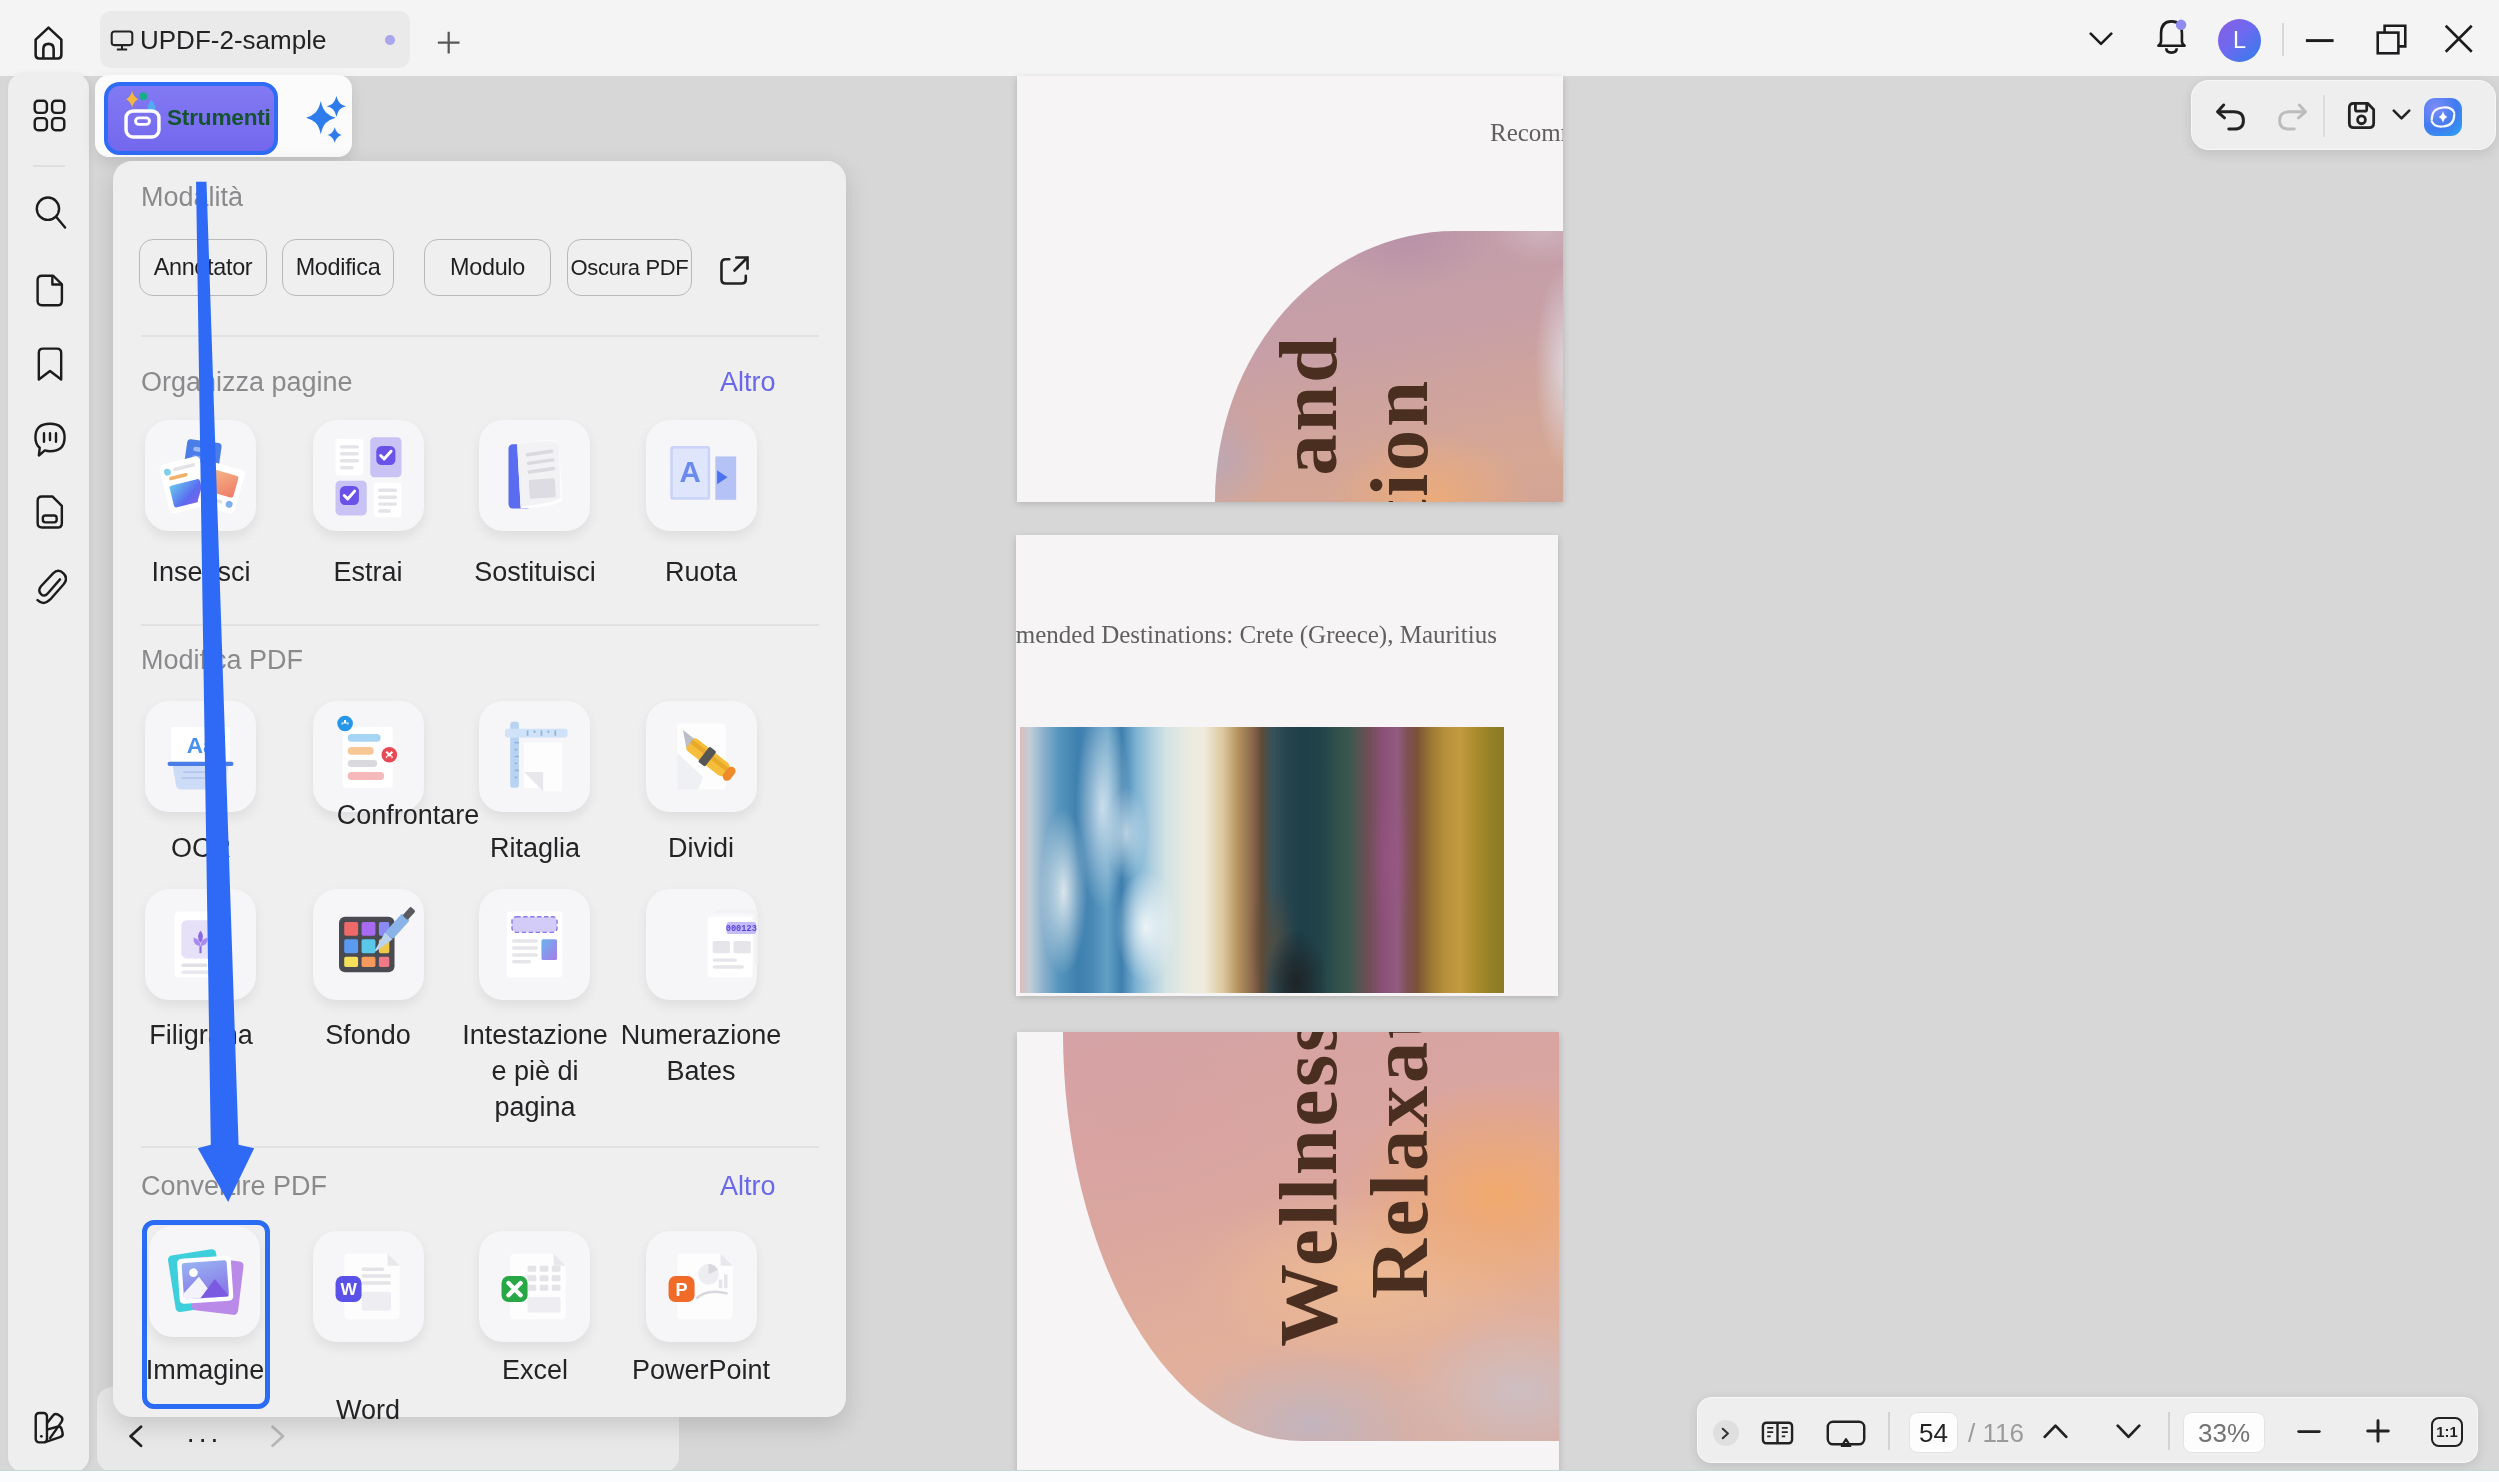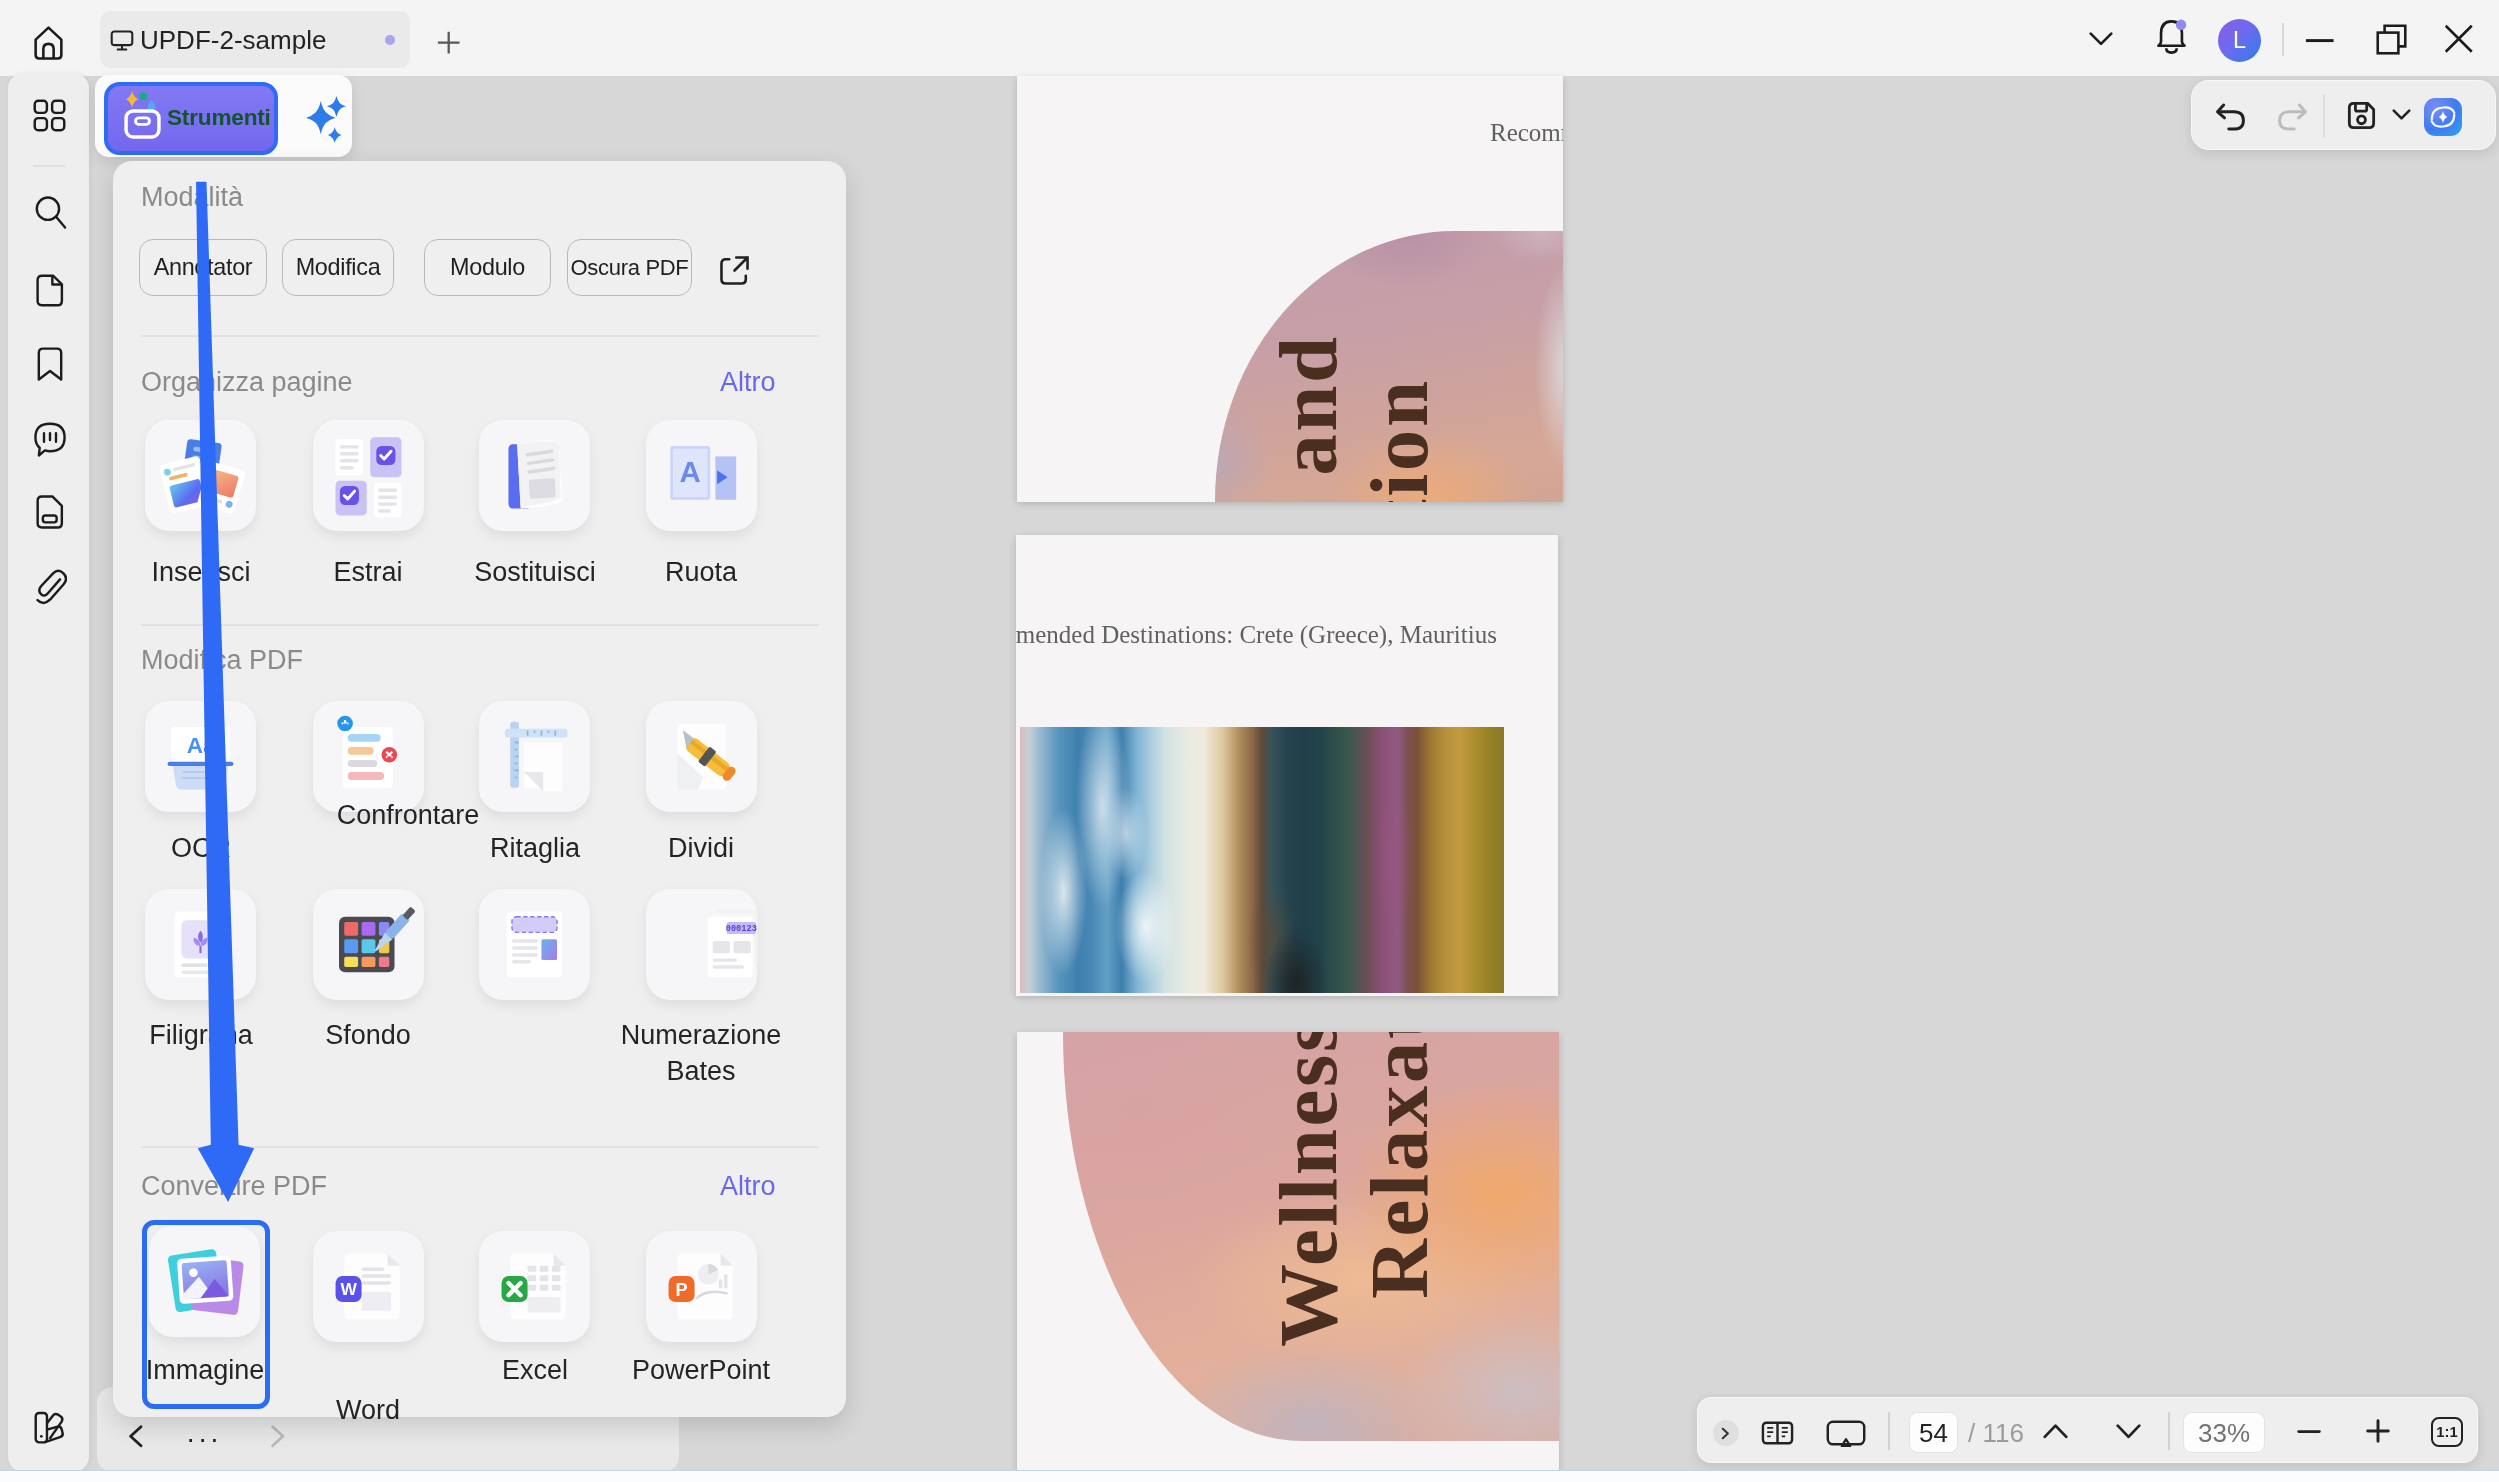--- a/index.html
+++ b/index.html
@@ -509,20 +509,21 @@
         <g fill="#e6e6ea">
           <rect x="40" y="60" width="20" height="14" rx="2"></rect>
           <rect x="64" y="60" width="20" height="14" rx="2"></rect>
           <rect x="40" y="80" width="28" height="4" rx="2"></rect>
           <rect x="40" y="88" width="36" height="4" rx="2"></rect>
         </g>
       </svg>
     </div>
     <div class="tlabel" style="left:88px;top:856px;">Filigrana</div>
     <div class="tlabel" style="left:255px;top:856px;">Sfondo</div>
+    <div class="tlabel" style="left:422px;top:856px;">Intestazione<br>e piè di<br>pagina</div>
     <div class="tlabel" style="left:588px;top:856px;">Numerazione<br>Bates</div>
     <div class="divider" style="top:985px;"></div>
 
     <div class="sechead" style="left:28px;top:1010px;">Convertire PDF</div>
     <div class="altro" style="left:607px;top:1010px;">Altro</div>
     <div class="abs" style="left:29px;top:1059px;width:128px;height:189px;border:5.2px solid #2b6cf5;border-radius:12px;"></div>
     <div class="tile" style="left:36px;top:1065px;" id="t-immagine">
       <svg width="111" height="111" viewBox="0 0 128 128">
         <rect x="26" y="30" width="56" height="66" rx="5" fill="#3ecfdc" transform="rotate(-9 54 63)"></rect>
         <rect x="52" y="38" width="54" height="62" rx="5" fill="#b98ae8" transform="rotate(7 79 69)"></rect>

